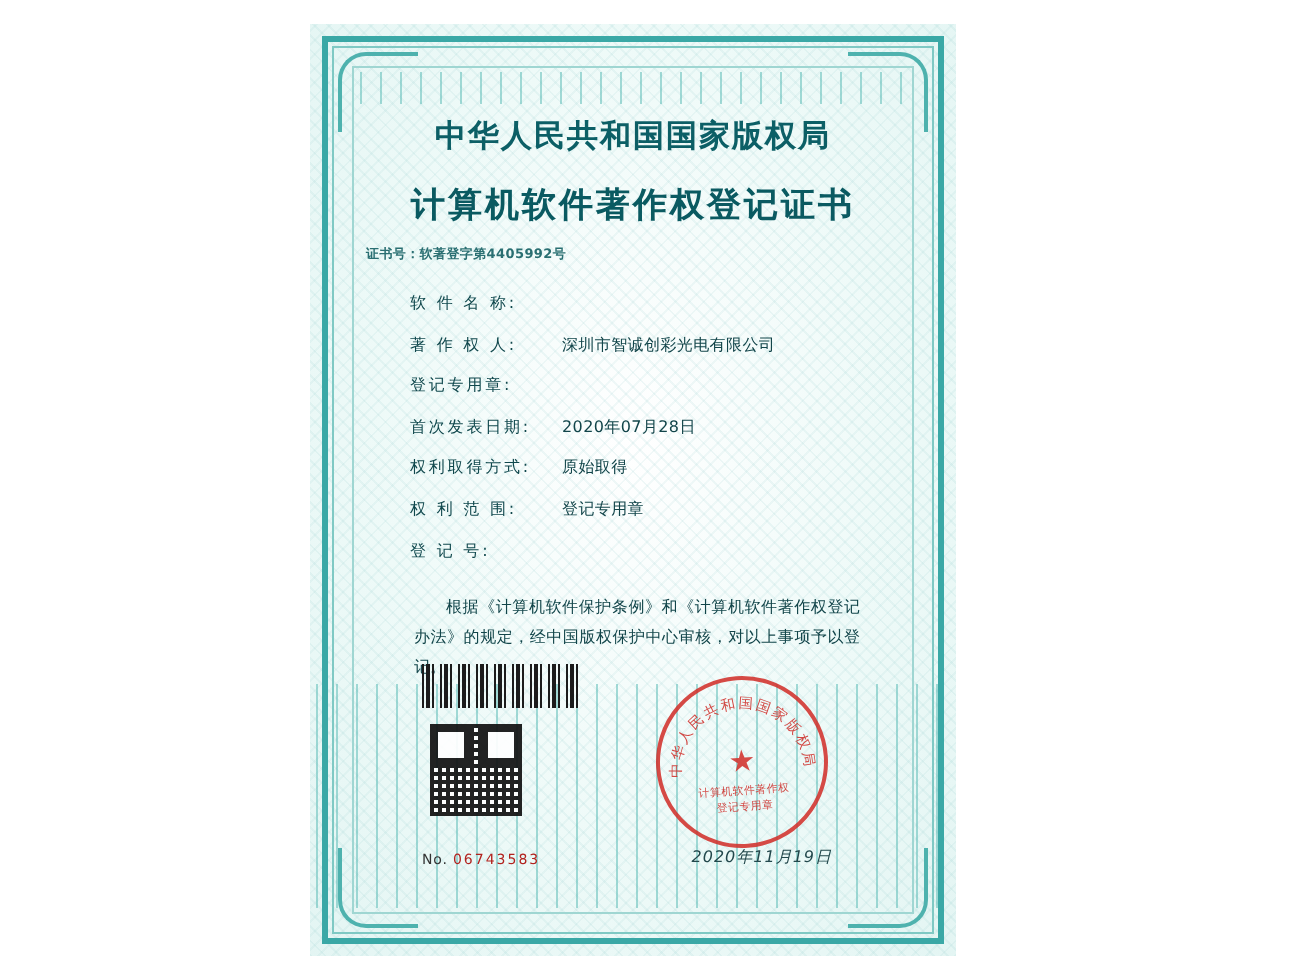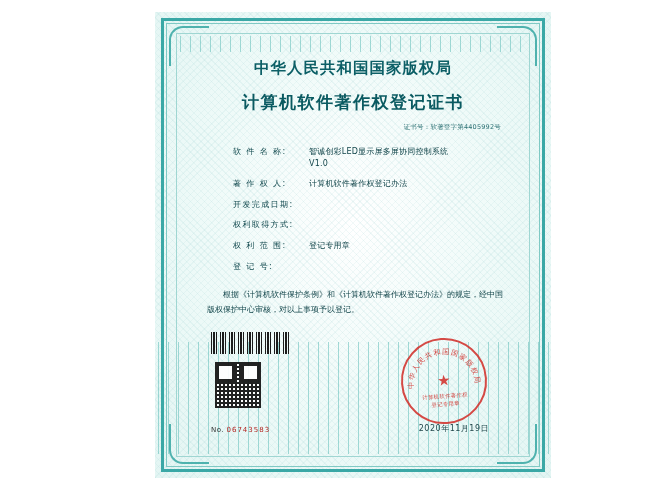--- a/index.html
+++ b/index.html
@@ -18,21 +18,21 @@
     width: 650px;
     height: 490px;
     background: #ffffff;
   }
 
   
   .cert {
     position: absolute;
     left: 155px;
     top: 12px;
-    width: 396px;
+    width: 323px;
     height: 466px;
     background: #e5e5e5;
     box-sizing: border-box;
   }
   
   .cert::before {
     content: "";
     position: absolute;
     inset: 0;
     background:
@@ -109,47 +109,46 @@
   }
   .title-sub {
     text-align: center;
     font-size: 17px;
     color: #0a5a61;
     letter-spacing: 1.5px;
     margin-top: 12px;
     font-weight: bold;
   }
   .cert-no {
-    text-align: right;
     font-size: 6.5px;
     color: #2a6f72;
     margin-top: 9px;
     padding-right: 22px;
     letter-spacing: 0.2px;
+    font-weight: bold;
   }
 
   .fields {
     margin-top: 14px;
     padding-left: 22px;
     padding-right: 12px;
   }
   .field-row {
     display: flex;
     align-items: flex-start;
     margin-bottom: 9px;
     font-size: 8px;
     color: #12454a;
     line-height: 1.45;
   }
   .field-label {
     width: 76px;
     flex: 0 0 76px;
     letter-spacing: 1.4px;
     color: #10484d;
-    margin-left: 28px;
   }
   .field-value {
     flex: 1;
     color: #12454a;
     letter-spacing: 0.2px;
   }
   .field-value .line2 {
     display: block;
   }
 
@@ -219,20 +218,21 @@
     color: #b2231f;
     letter-spacing: 1px;
   }
   .issue-date {
     position: absolute;
     right: 34px;
     bottom: 8px;
     font-size: 8px;
     color: #22484c;
     letter-spacing: 0.5px;
+    font-style: italic;
   }
 
   
   .seal {
     position: absolute;
     right: 36px;
     top: 8px;
     width: 82px;
     height: 82px;
     border-radius: 50%;
@@ -294,39 +294,40 @@
     <div class="content">
 
       <div class="title-main">中华人民共和国国家版权局</div>
       <div class="title-sub">计算机软件著作权登记证书</div>
       <div class="cert-no">证书号：软著登字第4405992号</div>
 
       <div class="fields">
 
         <div class="field-row">
           <div class="field-label">软 件 名 称:</div>
-          <div class="field-value">
-            <span>智诚创彩LED显示屏多屏协同控制系统</span>
-            <span class="line2">V1.0</span>
-          </div>
         </div>
 
         <div class="field-row">
           <div class="field-label">著 作 权 人:</div>
-          <div class="field-value">计算机软件著作权登记办法</div>
-        </div>
-
-        <div class="field-row">
-          <div class="field-label">开发完成日期:</div>
+          <div class="field-value">深圳市智诚创彩光电有限公司</div>
+        </div>
+
+        <div class="field-row">
+          <div class="field-label">登记专用章:</div>
+        </div>
+
+        <div class="field-row">
+          <div class="field-label">首次发表日期:</div>
+          <div class="field-value">2020年07月28日</div>
         </div>
 
         <div class="field-row">
           <div class="field-label">权利取得方式:</div>
-        </div>
-
+          <div class="field-value">原始取得</div>
+        </div>
 
         <div class="field-row">
           <div class="field-label">权 利 范 围:</div>
           <div class="field-value">登记专用章</div>
         </div>
 
         <div class="field-row">
           <div class="field-label">登 记 号:</div>
         </div>
 

